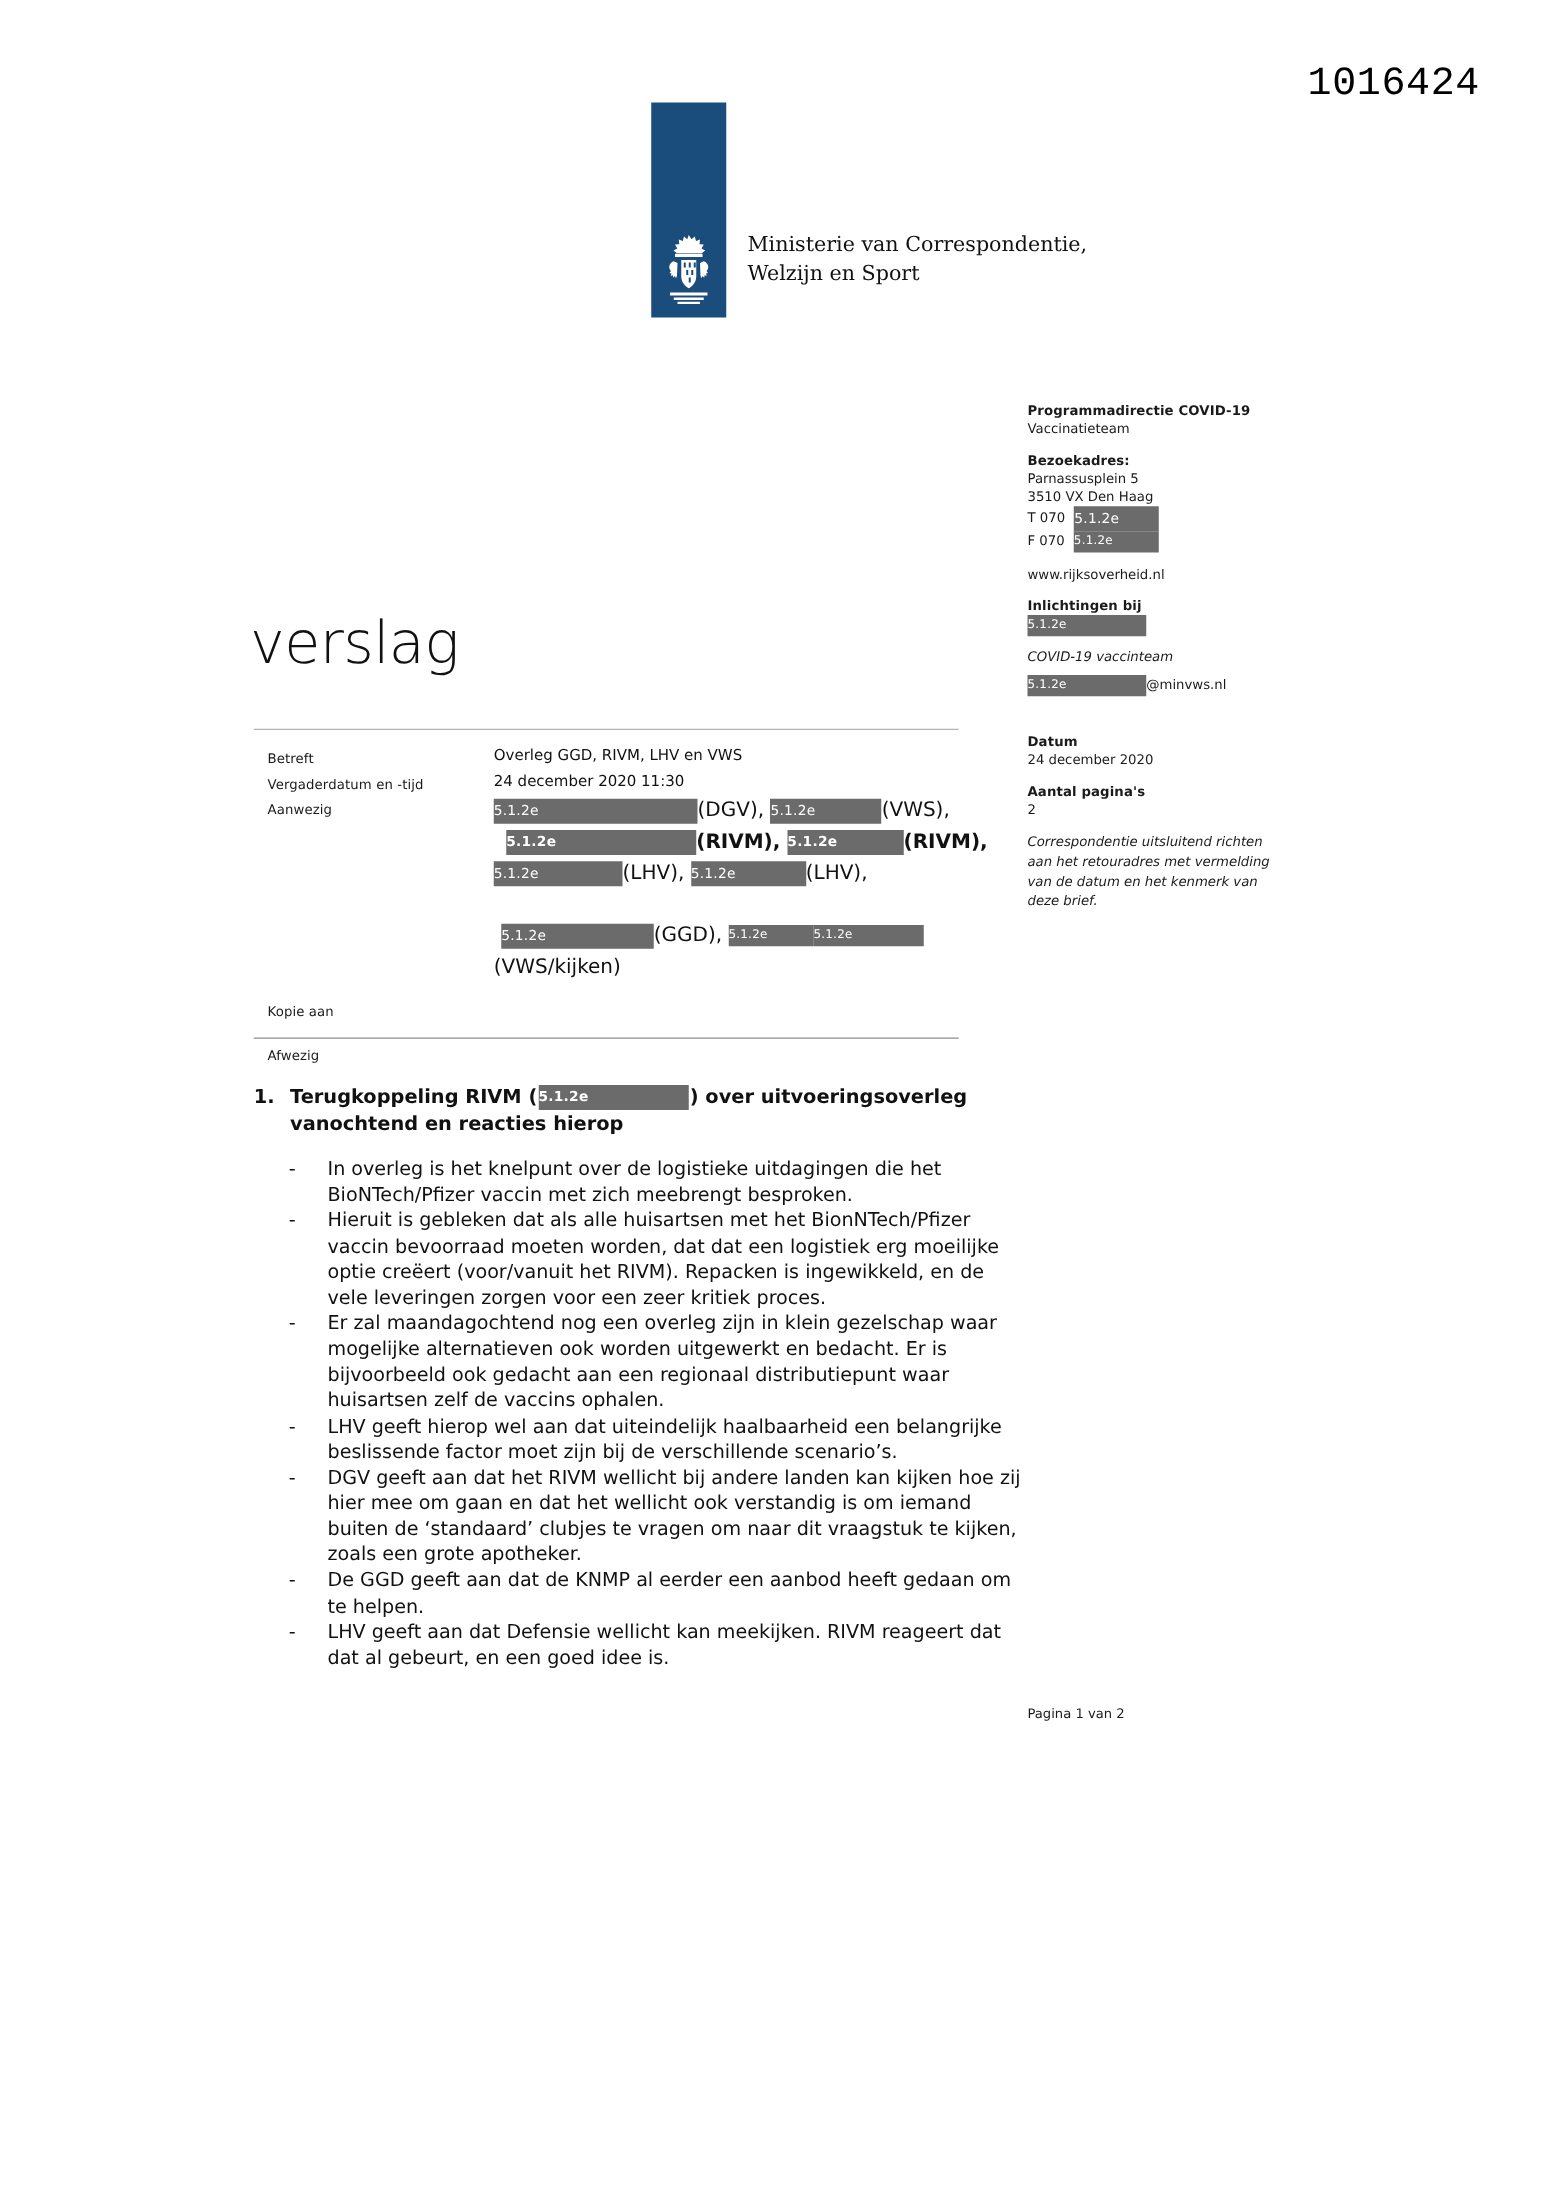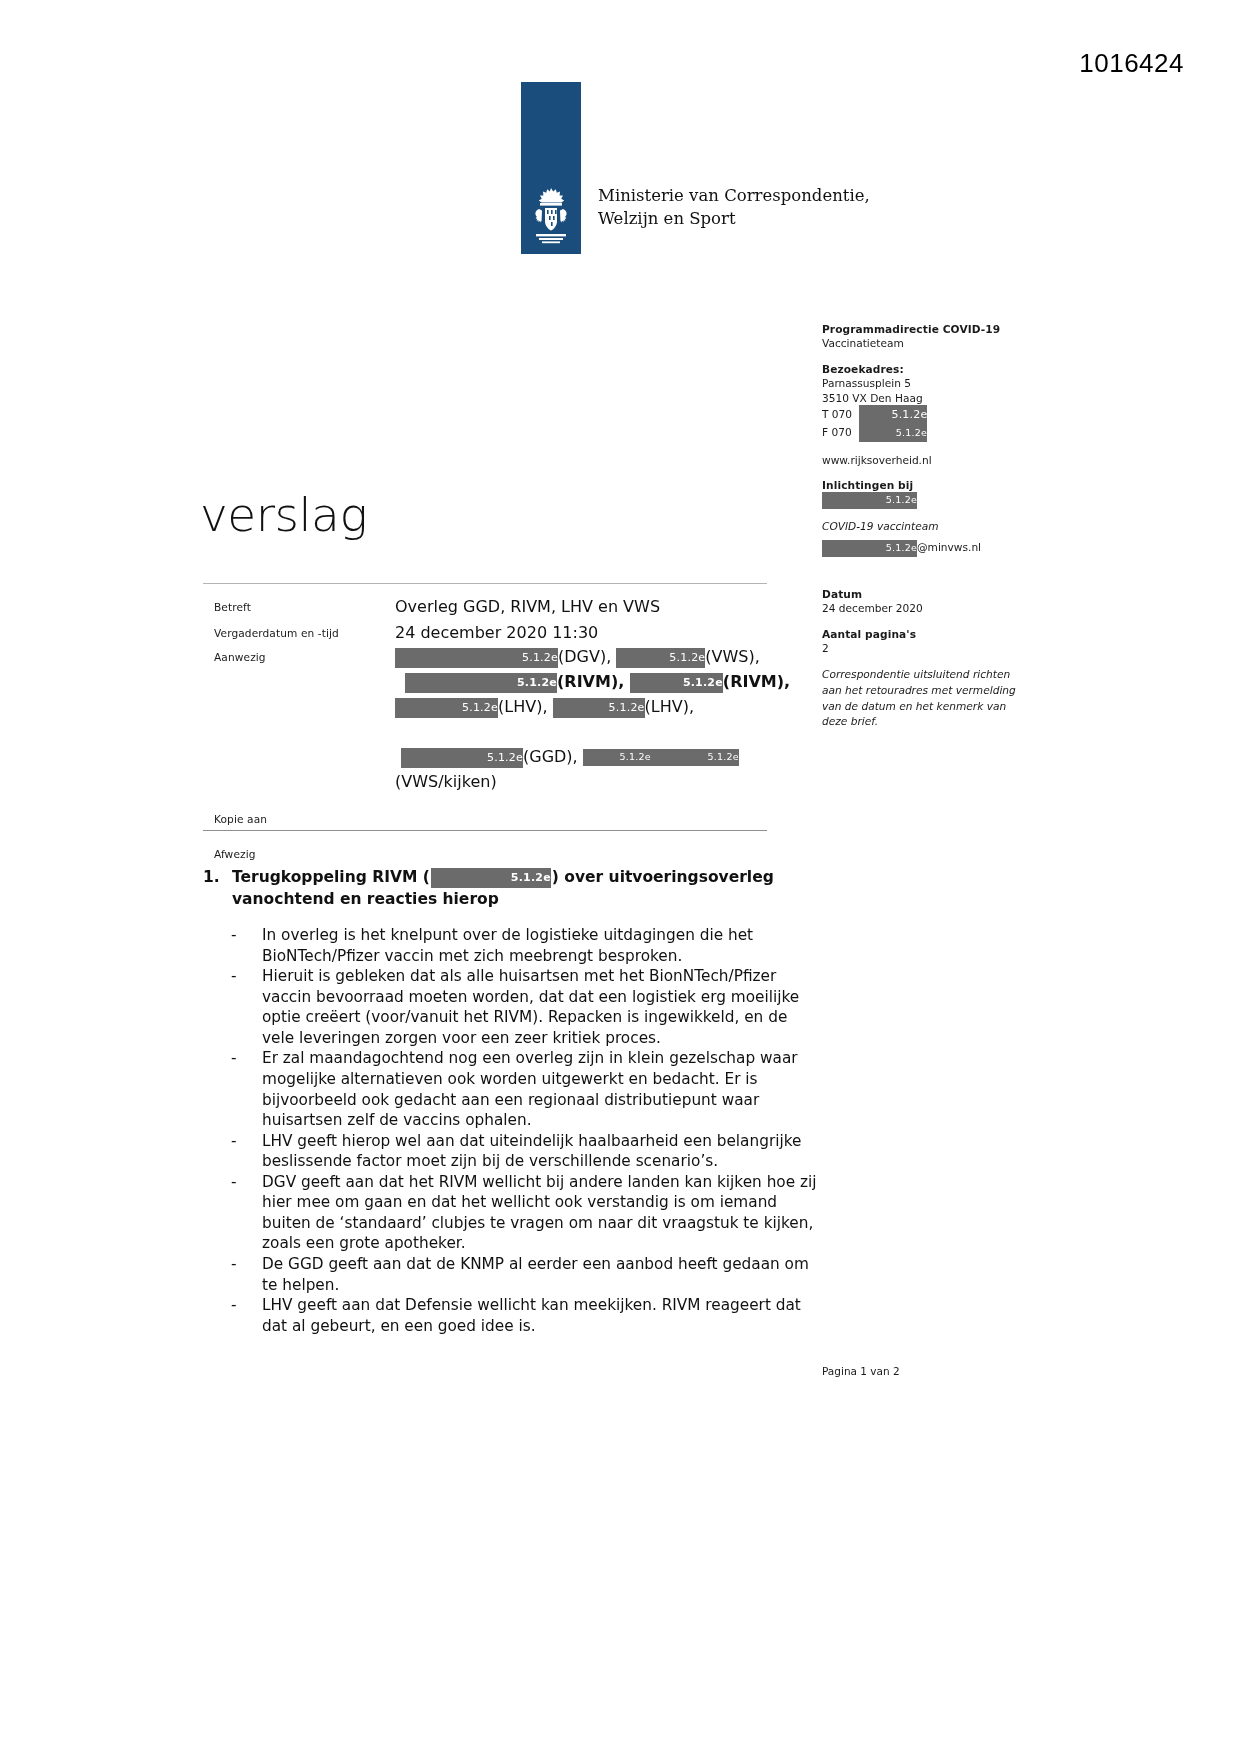--- a/index.html
+++ b/index.html
@@ -17,24 +17,24 @@
     height: 1754px;
     background: #ffffff;
     overflow: hidden;
   }
 
   
   .doc-number {
     position: absolute;
     top: 48px;
     right: 57px;
-    font-size: 26px;
+    font-size: 32px;
     letter-spacing: 0.5px;
     color: #000;
-    font-family: Liberation Sans, sans-serif;
+    font-family: Liberation Mono, monospace;
   }
 
   
   .logo-wrap {
     position: absolute;
     top: 82px;
     left: 521px;
     display: flex;
     align-items: flex-start;
   }
@@ -82,21 +82,21 @@
   .meta-italic { font-style: italic; }
   .meta-note {
     font-style: italic;
     line-height: 1.48;
     margin-top: 12px;
   }
   .redact {
     display: inline-block;
     background: #6b6b6b;
     color: #ffffff;
-    text-align: right;
+    text-align: left;
     font-size: 9.5px;
     line-height: 1;
     padding: 3px 0 4px 0;
     vertical-align: middle;
     letter-spacing: 0.2px;
   }
   .redact-lg {
     font-size: 11px;
     padding: 4px 0 5px 0;
   }
@@ -137,21 +137,21 @@
   }
   .field-label {
     width: 181px;
     flex: 0 0 181px;
     font-size: 10.6px;
     color: #1a1a1a;
     padding-top: 5px;
     letter-spacing: 0.1px;
   }
   .field-value {
-    font-size: 16px;
+    font-size: 12px;
     color: #111;
     line-height: 1.35;
   }
   .row-gap-1 { margin-bottom: 4px; }
   .row-gap-2 { margin-bottom: 3px; }
   .row-afwezig { margin-top: 18px; }
   .row-kopie { margin-top: 12px; }
 
   .attendees {
     font-size: 16px;

